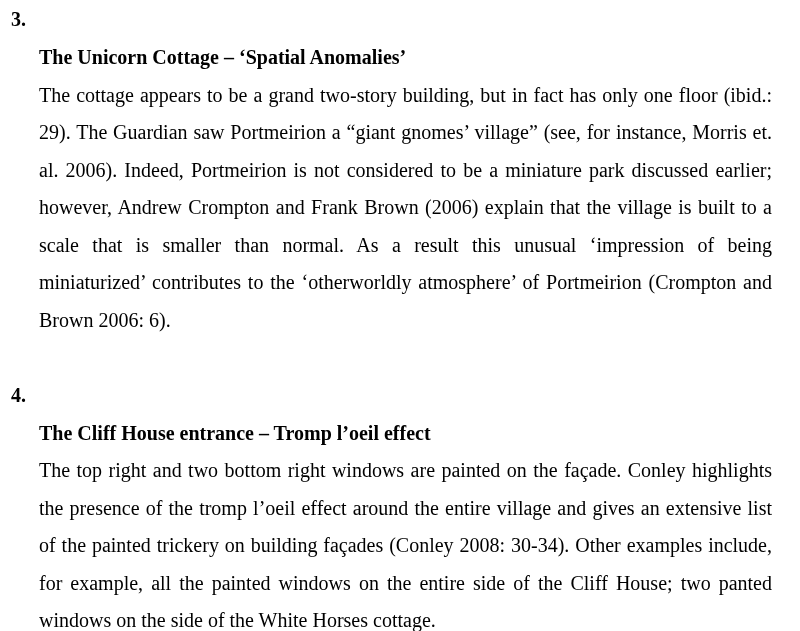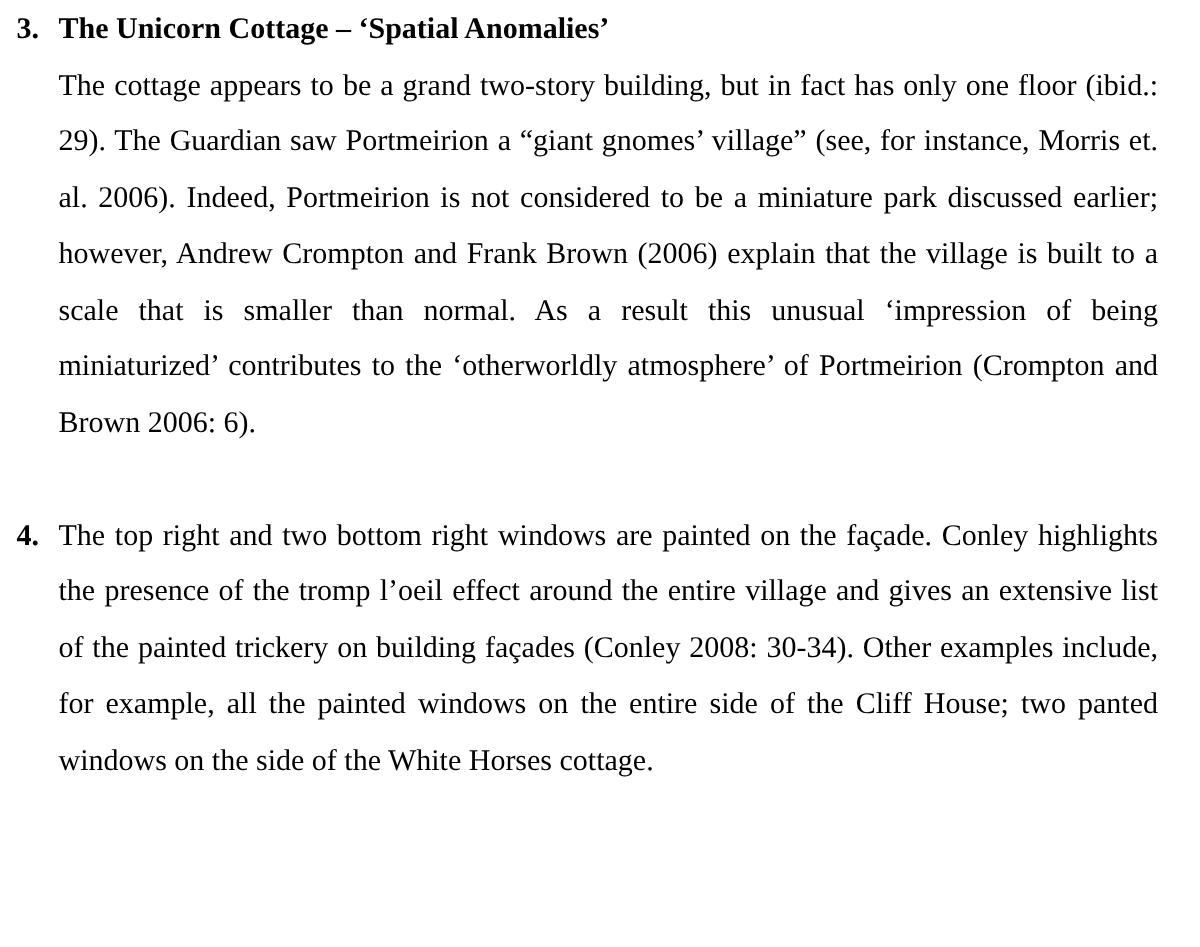--- a/index.html
+++ b/index.html
@@ -30,20 +30,21 @@
   }
   .item-number {
     width: 28px;
     flex: 0 0 28px;
     font-weight: bold;
     text-align: left;
   }
   .section-content {
     width: 733px;
     flex: 1 1 auto;
+    margin-top: 38px;
   }
   .section-heading {
     font-weight: bold;
   }
   .section-paragraph {
     text-align: justify;
     text-justify: inter-word;
   }
   .it {
   }
@@ -57,17 +58,18 @@
     <div class="item-number">3.</div>
     <div class="section-content">
       <div class="section-heading">The Unicorn Cottage – ‘Spatial Anomalies’</div>
       <div class="section-paragraph"><span>The cottage appears to be a grand two-story building, but in fact has only one floor (</span><span class="it">ibid.</span><span>: 29). </span><span class="it">The Guardian</span><span> saw Portmeirion a “giant gnomes’ village” (see, for instance, Morris </span><span class="it">et. al.</span><span> 2006). Indeed, Portmeirion is not considered to be a miniature park discussed earlier; however, Andrew Crompton and Frank Brown (2006) explain that the village is built to a scale that is smaller than normal. As a result this unusual ‘impression of being miniaturized’ contributes to the ‘otherworldly atmosphere’ of Portmeirion (Crompton and Brown 2006: 6).</span></div>
     </div>
   </div>
 
   <div class="section">
     <div class="item-number">4.</div>
     <div class="section-content">
+      <div class="section-heading">The Cliff House entrance – Tromp l’oeil effect</div>
       <div class="section-paragraph"><span>The top right and two bottom right windows are painted on the façade. Conley highlights the presence of the tromp l’oeil effect around the entire village and gives an extensive list of the painted trickery on building façades (Conley 2008: 30-34). Other examples include, for example, all the painted windows on the entire side of the Cliff House; two panted windows on the side of the White Horses cottage.</span></div>
     </div>
   </div>
 
 </div>
 
 </body></html>

